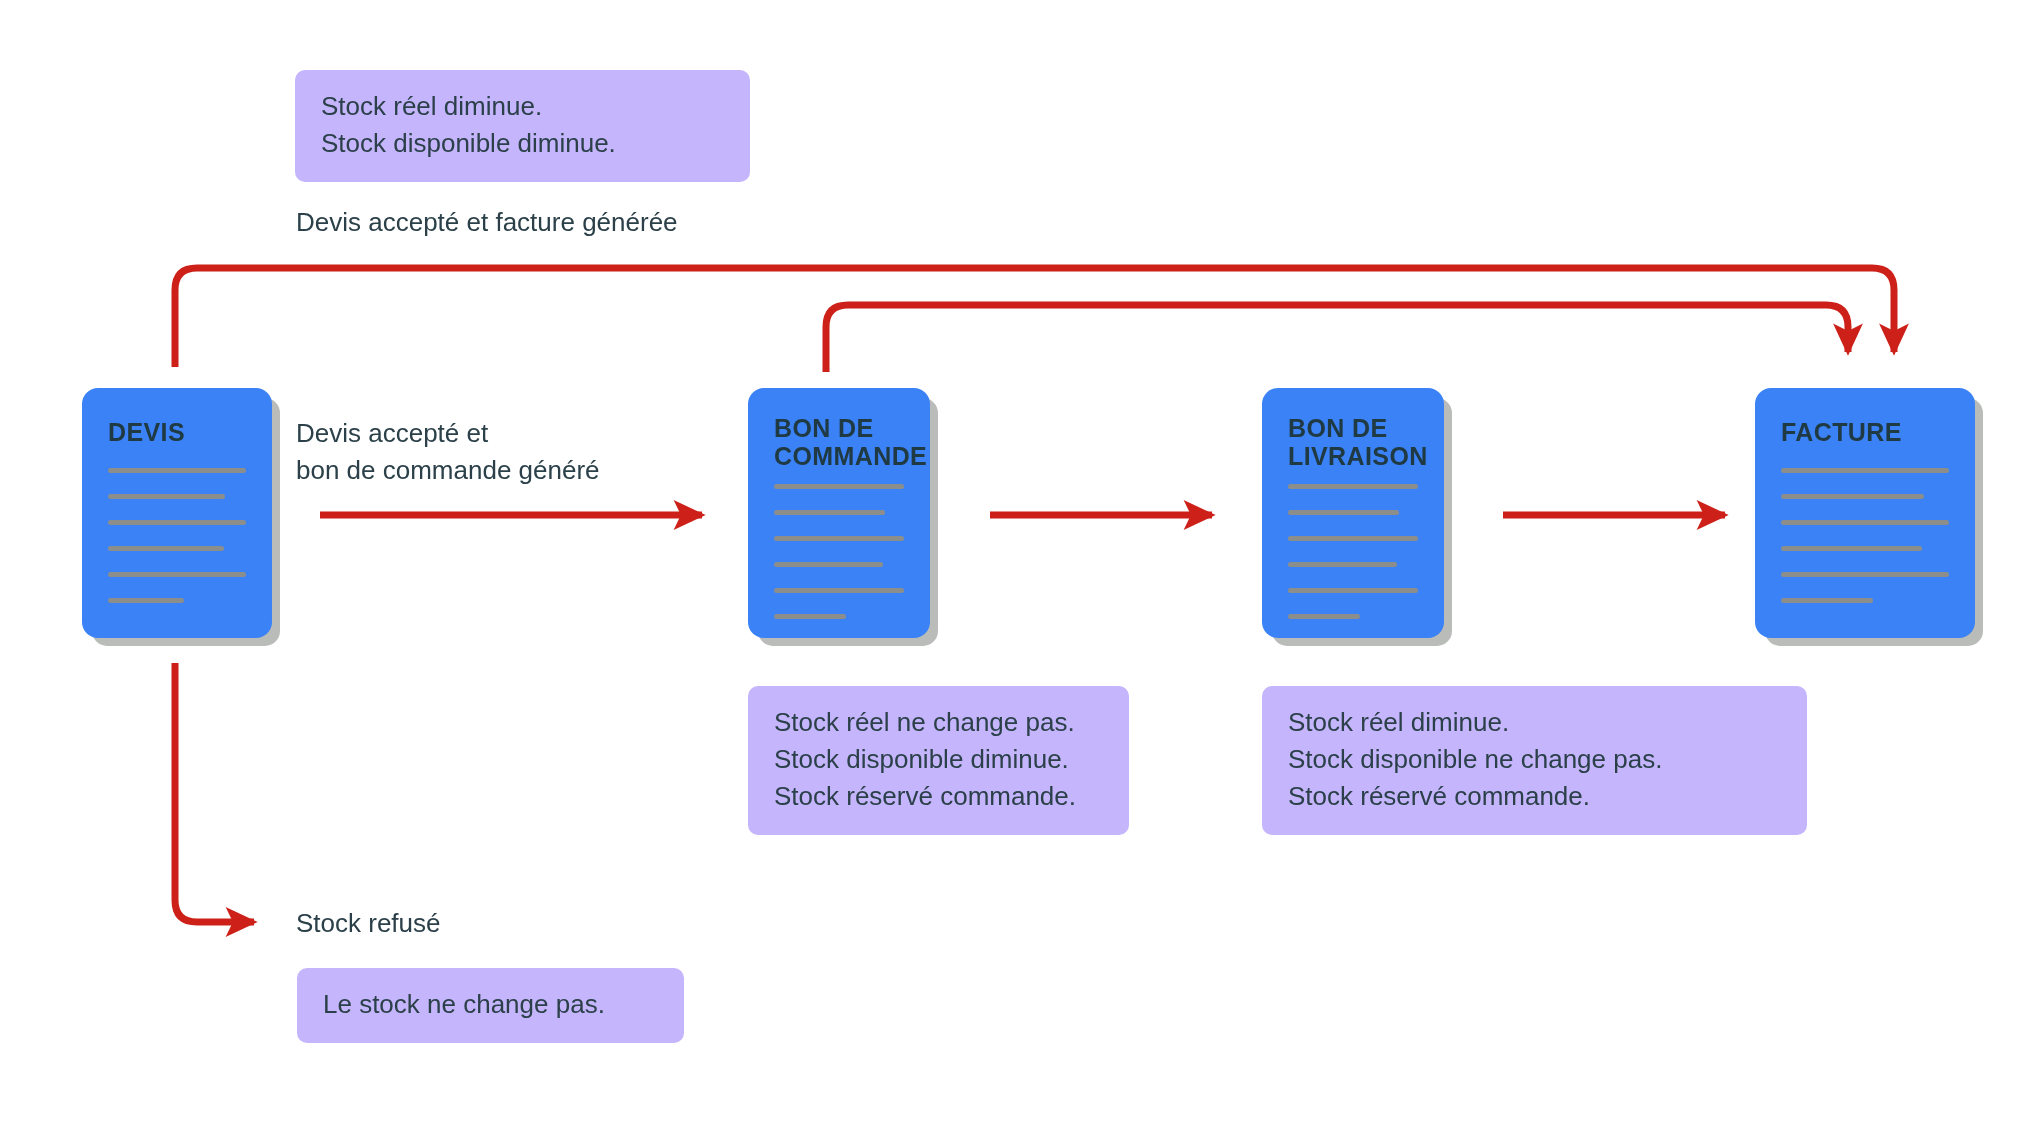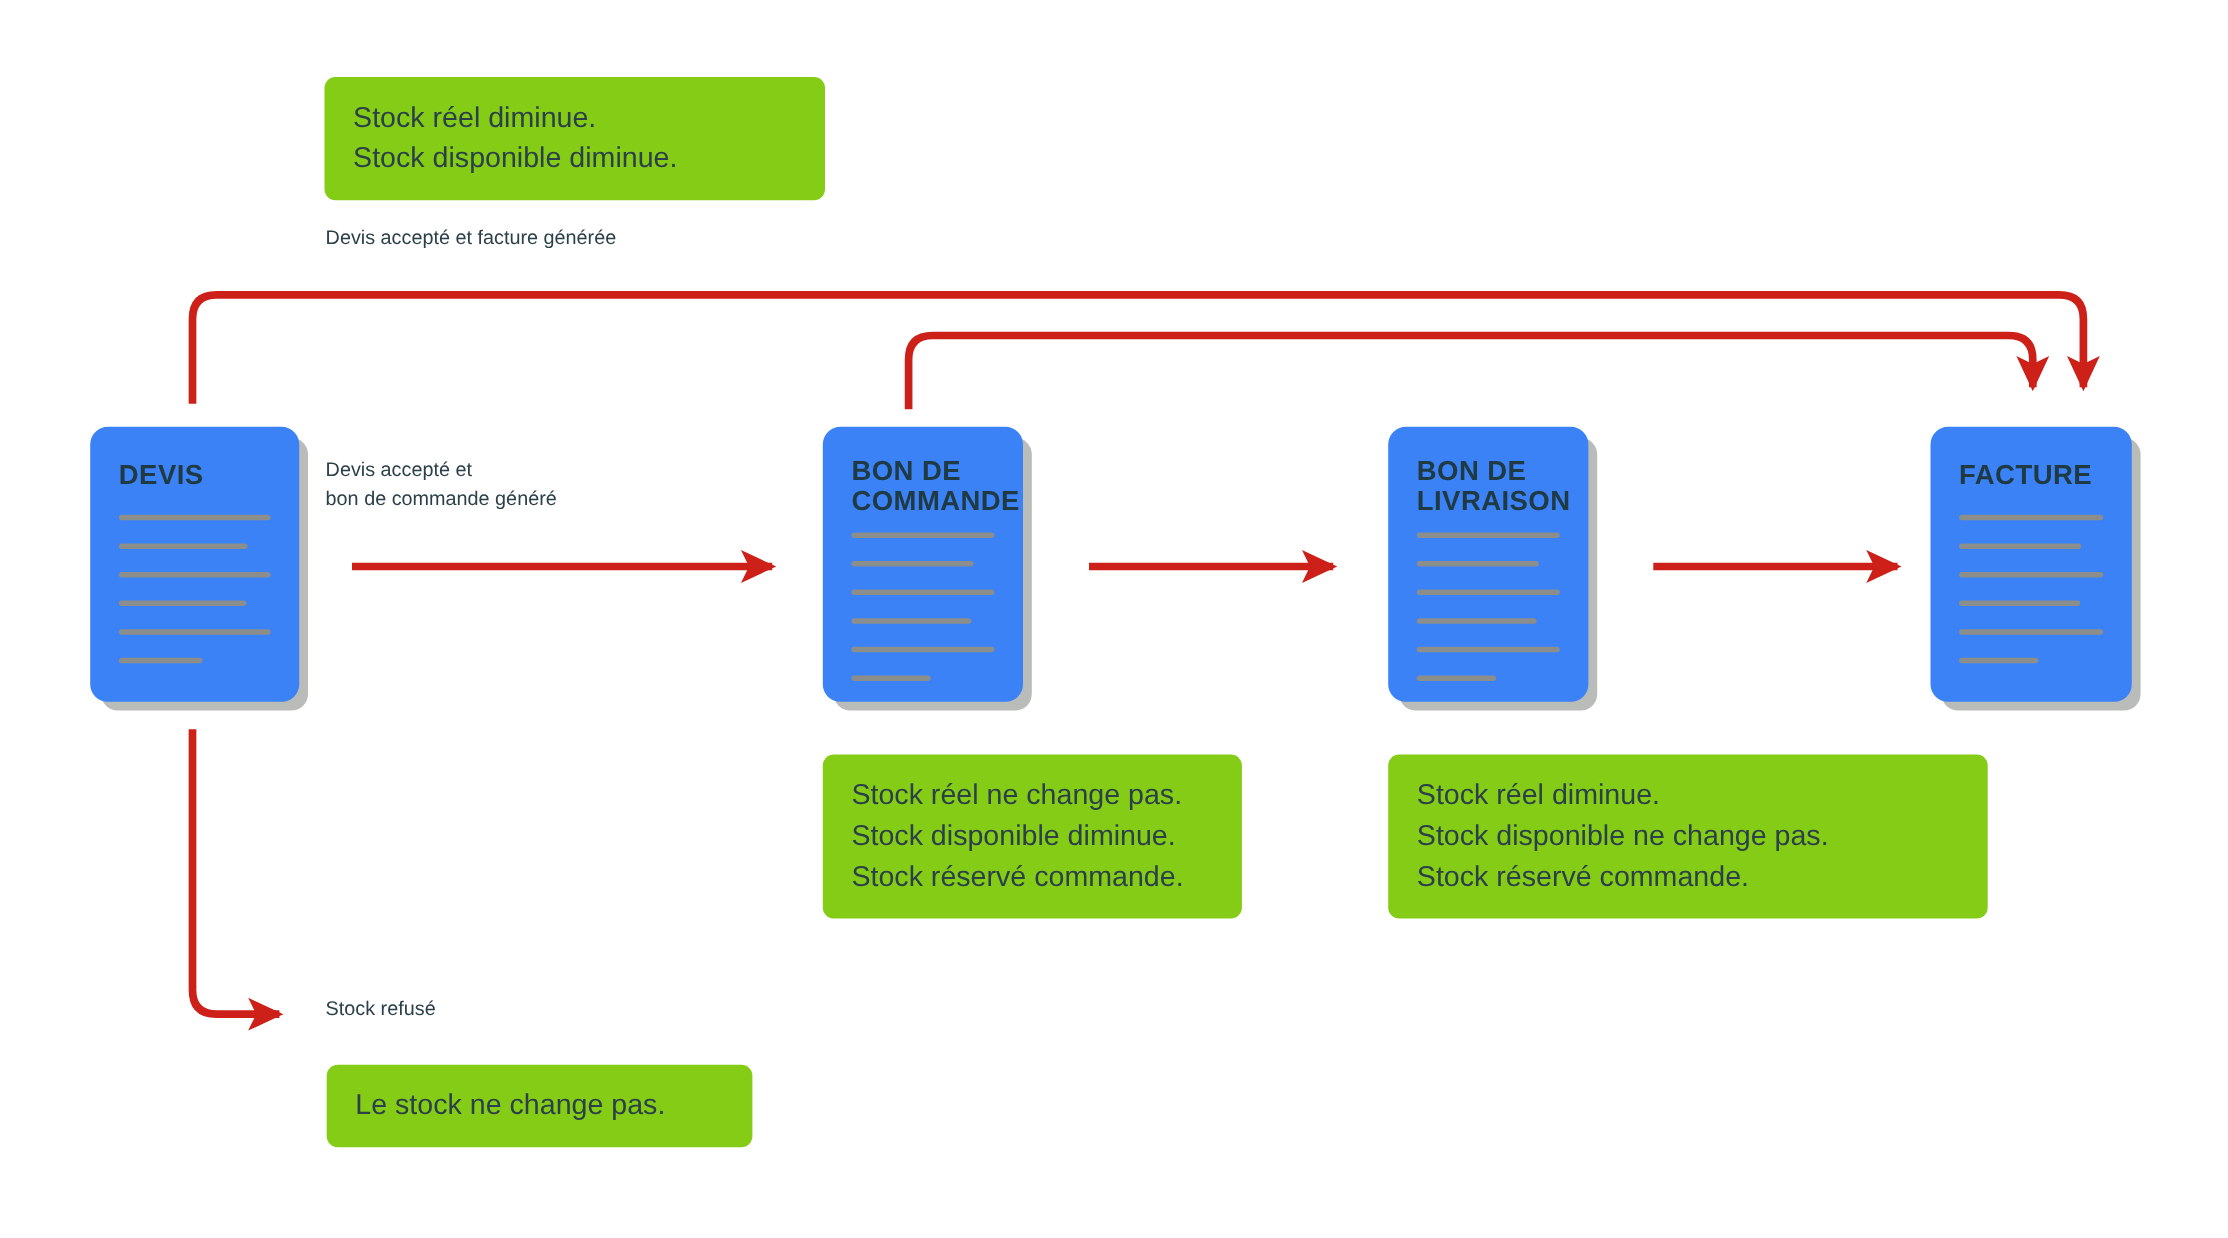--- a/index.html
+++ b/index.html
@@ -50,37 +50,37 @@
   .doc-line {
     height: 5px;
     border-radius: 3px;
     background: #8c8e8c;
     margin-bottom: 21px;
   }
 
   
   .callout {
     position: absolute;
-    background: #84cc16;
+    background: #c4b5fd;
     border-radius: 10px;
     box-sizing: border-box;
     padding: 18px 26px 20px 26px;
   }
   .callout-line {
     color: #2b4049;
     font-size: 26px;
     line-height: 1.42;
     white-space: nowrap;
   }
 
   
   .edge-label {
     position: absolute;
     color: #2b4049;
-    font-size: 18px;
+    font-size: 26px;
     line-height: 1.42;
     white-space: pre-line;
   }
 </style>
 </head>
 <body>
 
 <div id="stage">
 
   <svg id="connectors" viewBox="0 0 2025 1125" xmlns="http://www.w3.org/2000/svg">
@@ -134,21 +134,21 @@
     <div class="doc-lines" style="margin-top:14px;">
       <div class="doc-line" style="width:100%"></div>
       <div class="doc-line" style="width:85%"></div>
       <div class="doc-line" style="width:100%"></div>
       <div class="doc-line" style="width:84%"></div>
       <div class="doc-line" style="width:100%"></div>
       <div class="doc-line" style="width:55%"></div>
     </div>
   </div>
 
-  <div class="doc-card" style="left:1755px; top:388px; width:183px; height:250px;">
+  <div class="doc-card" style="left:1755px; top:388px; width:220px; height:250px;">
     <div class="doc-title">FACTURE</div>
     <div class="doc-lines">
       <div class="doc-line" style="width:100%"></div>
       <div class="doc-line" style="width:85%"></div>
       <div class="doc-line" style="width:100%"></div>
       <div class="doc-line" style="width:84%"></div>
       <div class="doc-line" style="width:100%"></div>
       <div class="doc-line" style="width:55%"></div>
     </div>
   </div>

